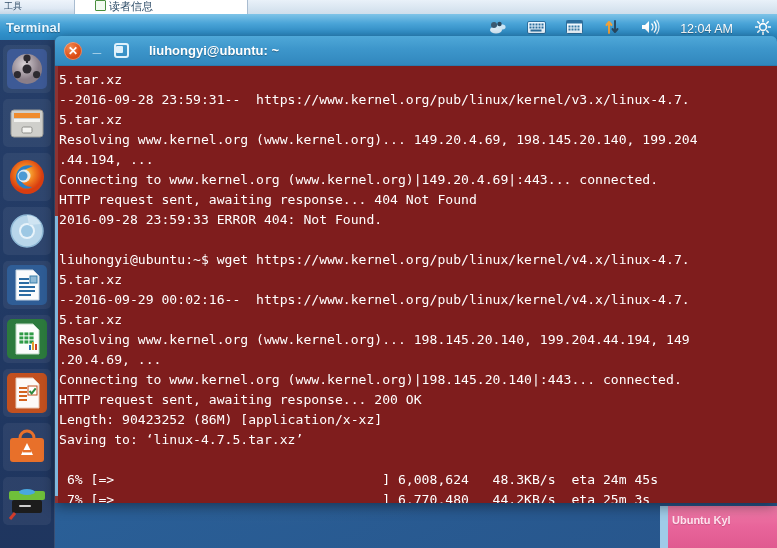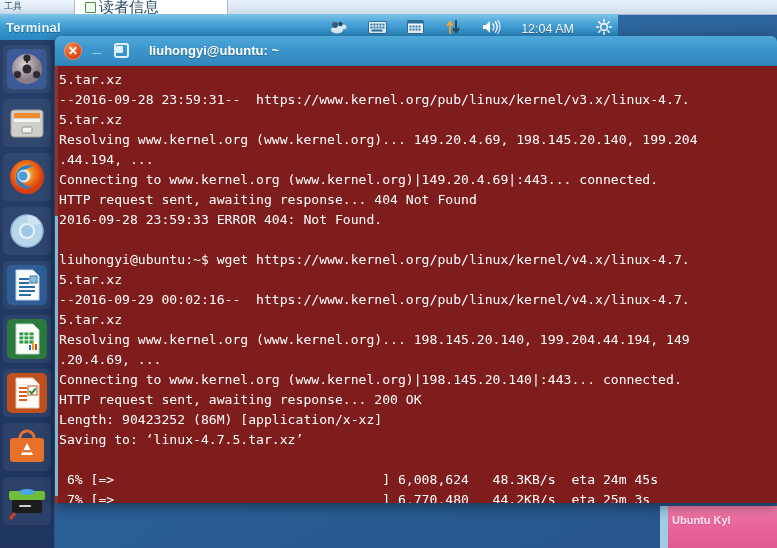--- a/index.html
+++ b/index.html
@@ -43,24 +43,24 @@
     border-bottom: 1px solid #9fb6cc;
     overflow: hidden;
   }
   #bg-window-top .bgw-tab {
     position: absolute;
     top: 0;
     height: 14px;
     background: #ffffff;
     border-left: 1px solid #a9bcd0;
     border-right: 1px solid #a9bcd0;
-    font-size: 15px;
+    font-size: 11px;
     color: #2b4a66;
     line-height: 13px;
-    padding: 0 10px;
+    padding: 0 20px;
     white-space: nowrap;
     overflow: hidden;
   }
   #bg-window-top .bgw-tab.t1 { left: 74px; width: 132px; }
   #bg-window-top .bgw-menu {
     position: absolute;
     left: 4px; top: 0;
     font-size: 9px;
     color: #34506b;
     line-height: 13px;
@@ -79,21 +79,21 @@
     position: absolute;
     left: 206px; top: 0;
     right: 0; height: 14px;
     background: linear-gradient(180deg,#e9f1f9,#cfdeeb);
   }
 
   
   #top-panel {
     position: absolute;
     left: 0; top: 14px;
-    width: 618px; height: 26px;
+    width: 777px; height: 26px;
     background: linear-gradient(180deg, #7fc4e8 0%, #4ba5d8 35%, #2f8fc9 75%, #2a86c0 100%);
     display: flex;
     align-items: center;
     color: #ffffff;
   }
   #panel-title {
     margin-left: 6px;
     font-size: 13px;
     font-weight: bold;
     color: #e8f6ff;

